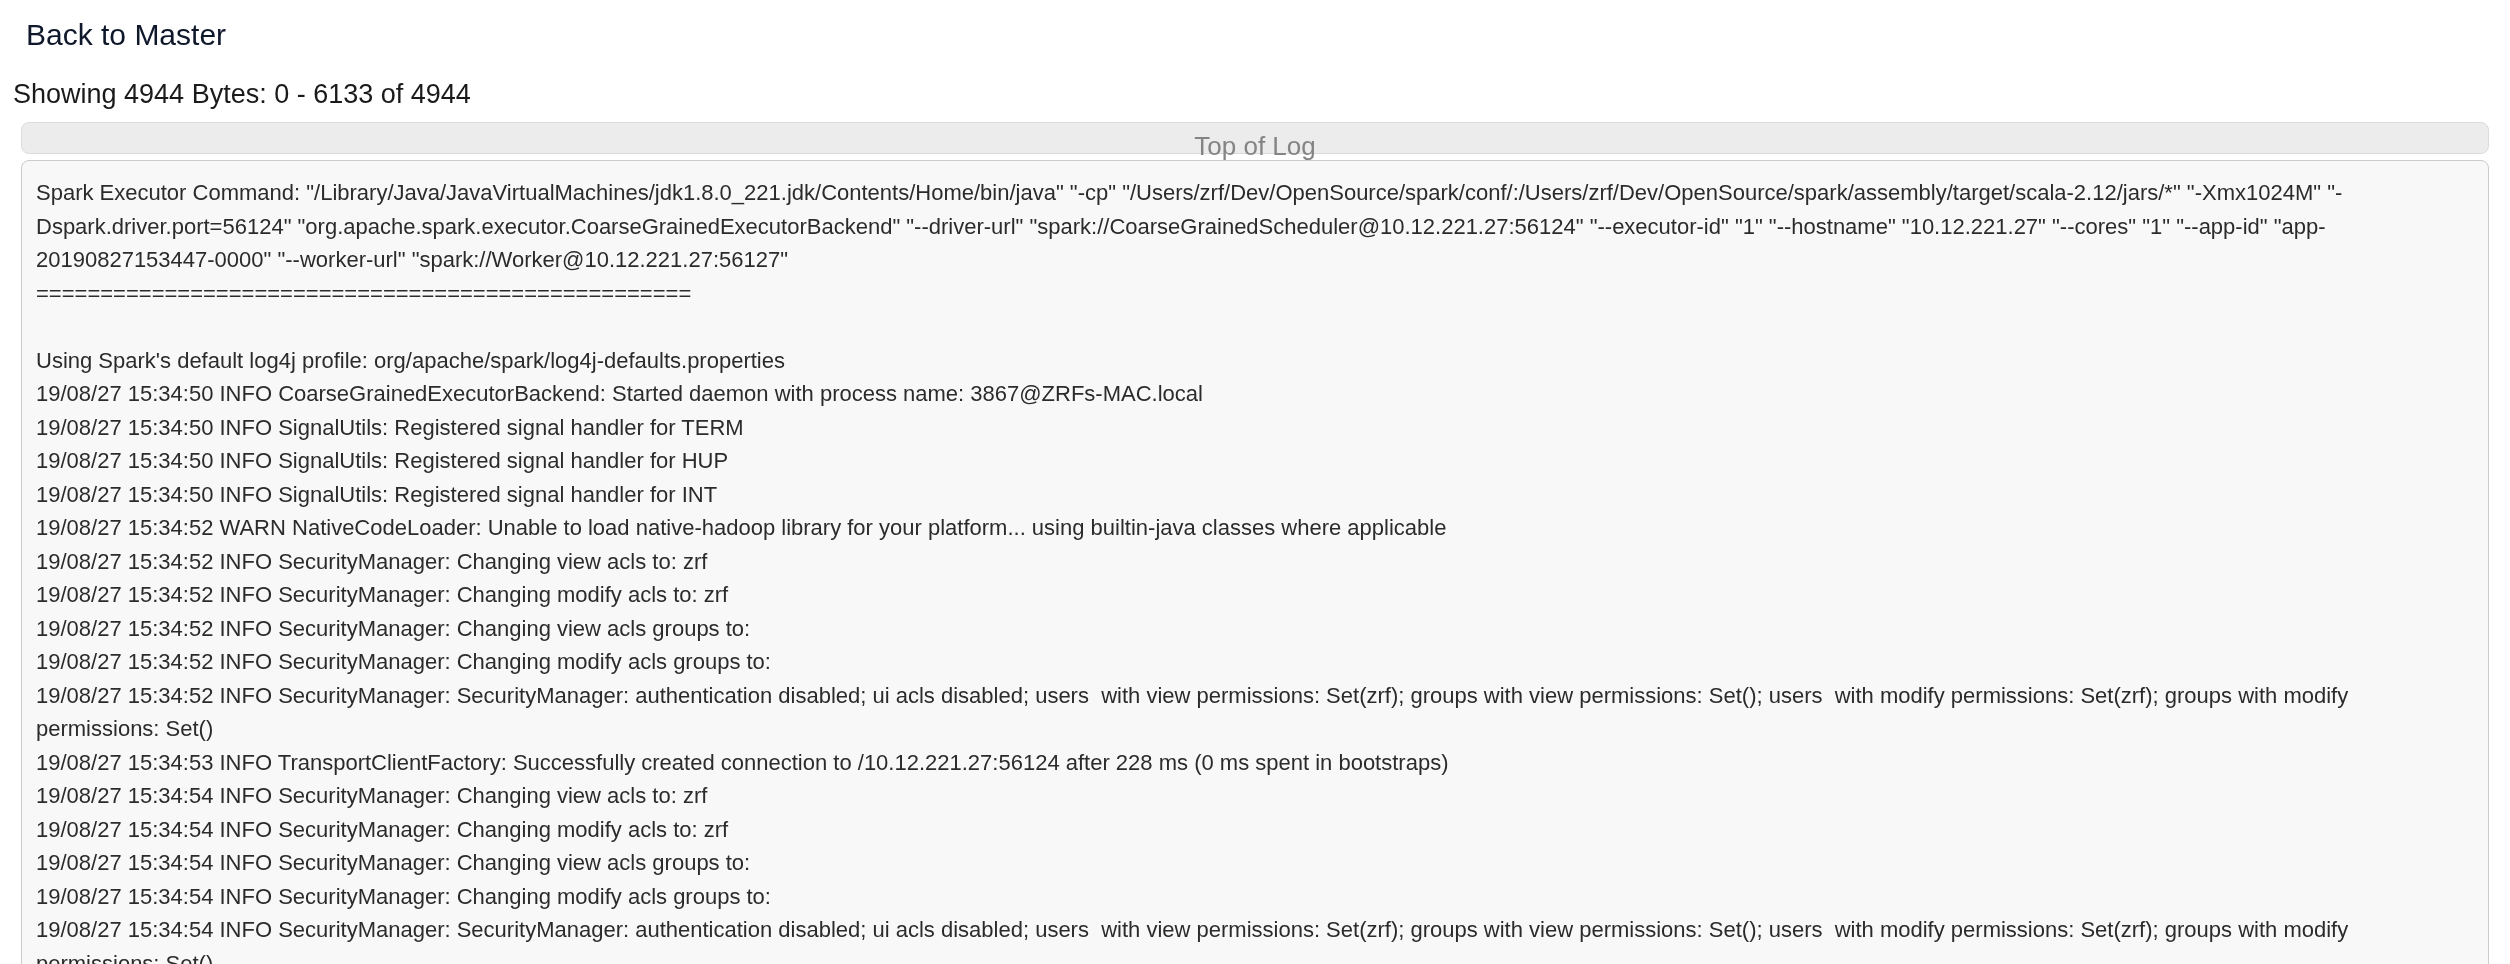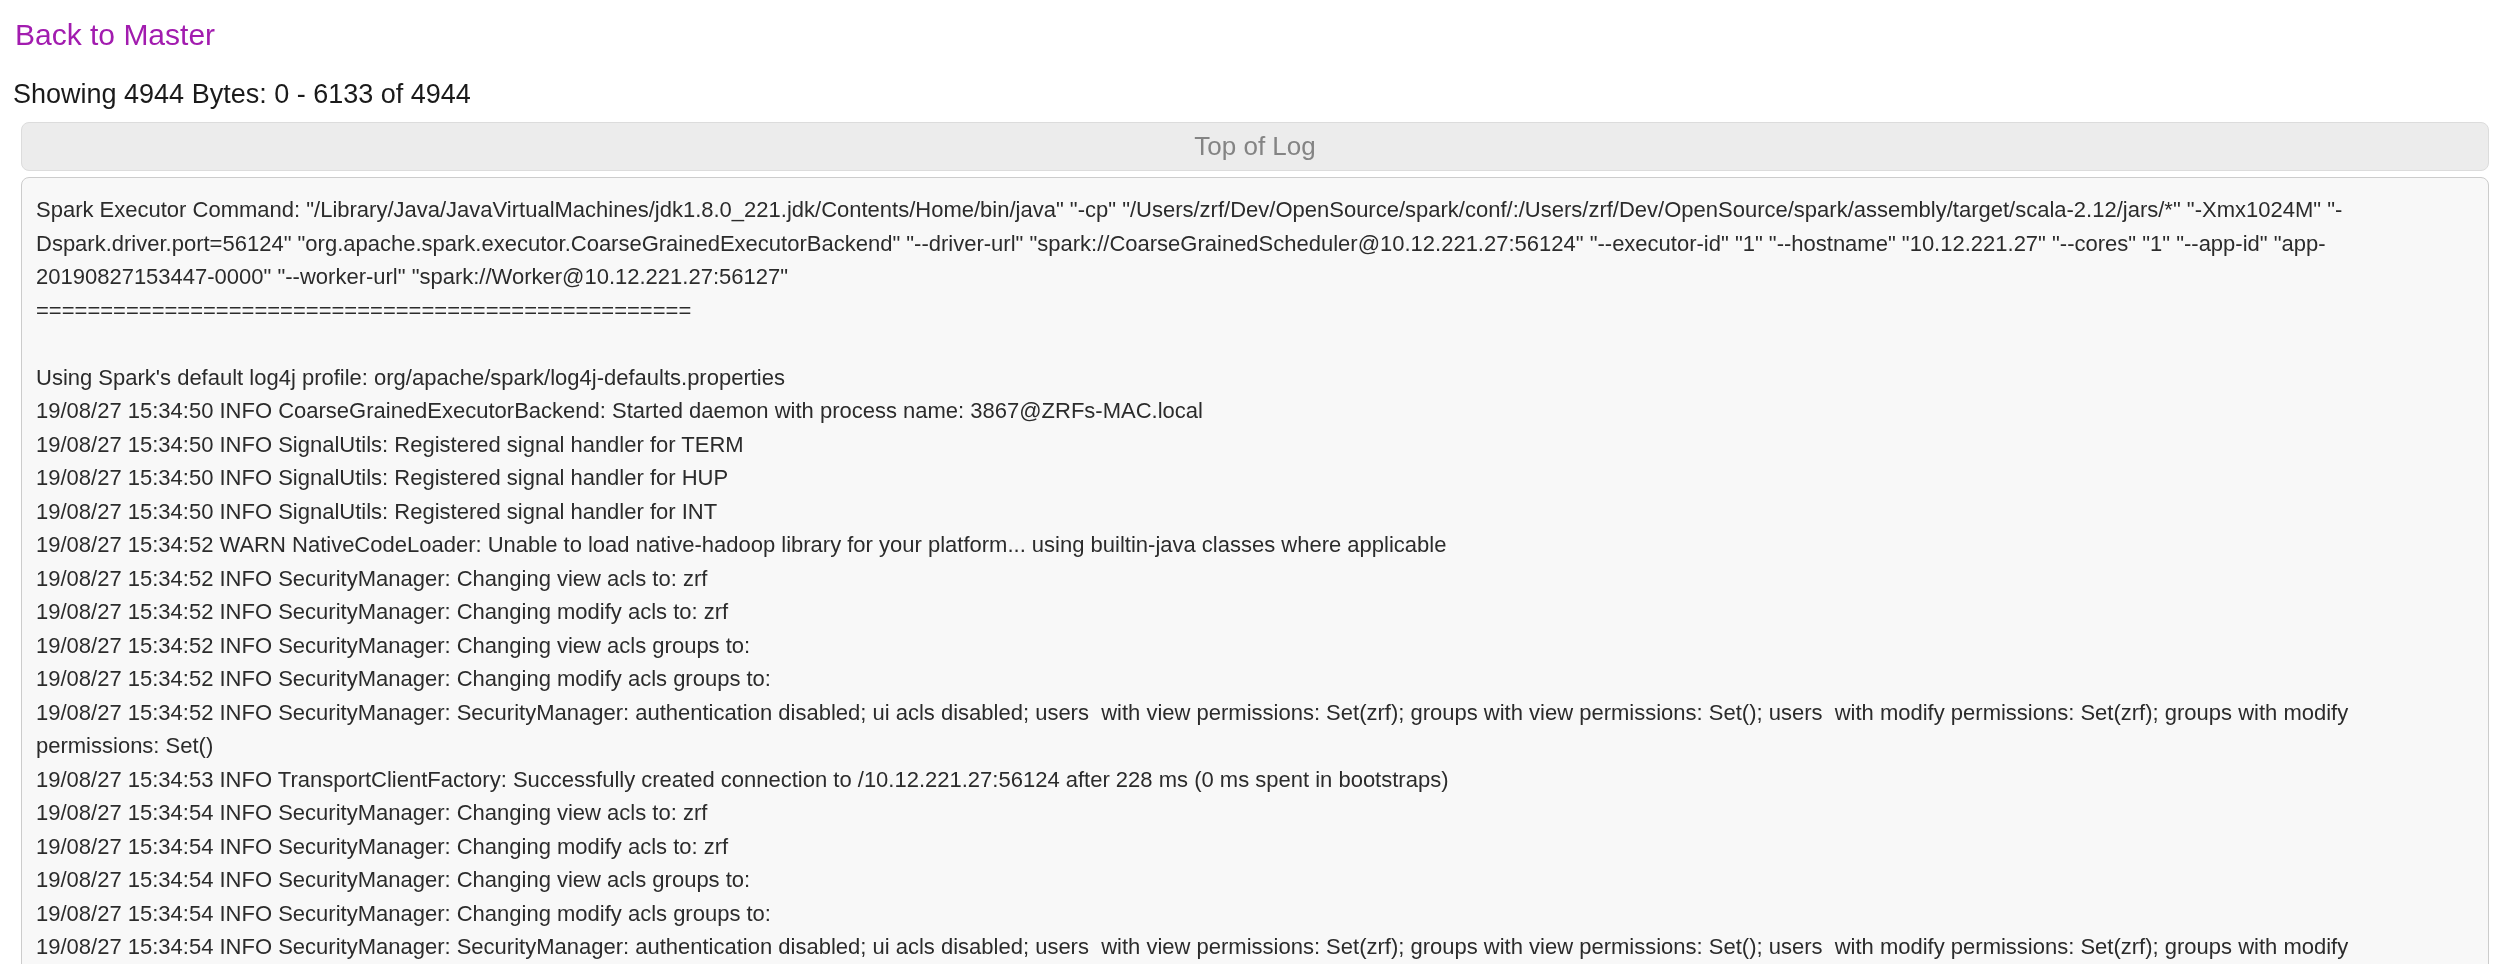--- a/index.html
+++ b/index.html
@@ -9,39 +9,39 @@
     height: 964px;
     overflow: hidden;
     background: #ffffff;
     font-family: "Liberation Sans", sans-serif;
   }
   .page {
     padding: 10px 12px 0 12px;
   }
   .back-link {
     display: inline-block;
-    margin: 8px 0 0 3px;
-    color: #a21caf;
+    margin: 8px 0 0 14px;
+    color: #0f172a;
     font-size: 30px;
     line-height: 34px;
     text-decoration: none;
     cursor: pointer;
   }
   .byte-range {
     margin: 27px 0 0 1px;
     font-size: 27px;
     line-height: 30px;
     color: #1a1a1a;
   }
   .log-panel {
     margin: 13px 9px 0 9px;
   }
   .log-header {
     box-sizing: border-box;
-    height: 49px;
+    height: 32px;
     background: #ececec;
     border: 1px solid #dcdcdc;
     border-radius: 8px;
     text-align: center;
     font-size: 26px;
     line-height: 47px;
     color: #848484;
   }
   .log-box {
     box-sizing: border-box;

